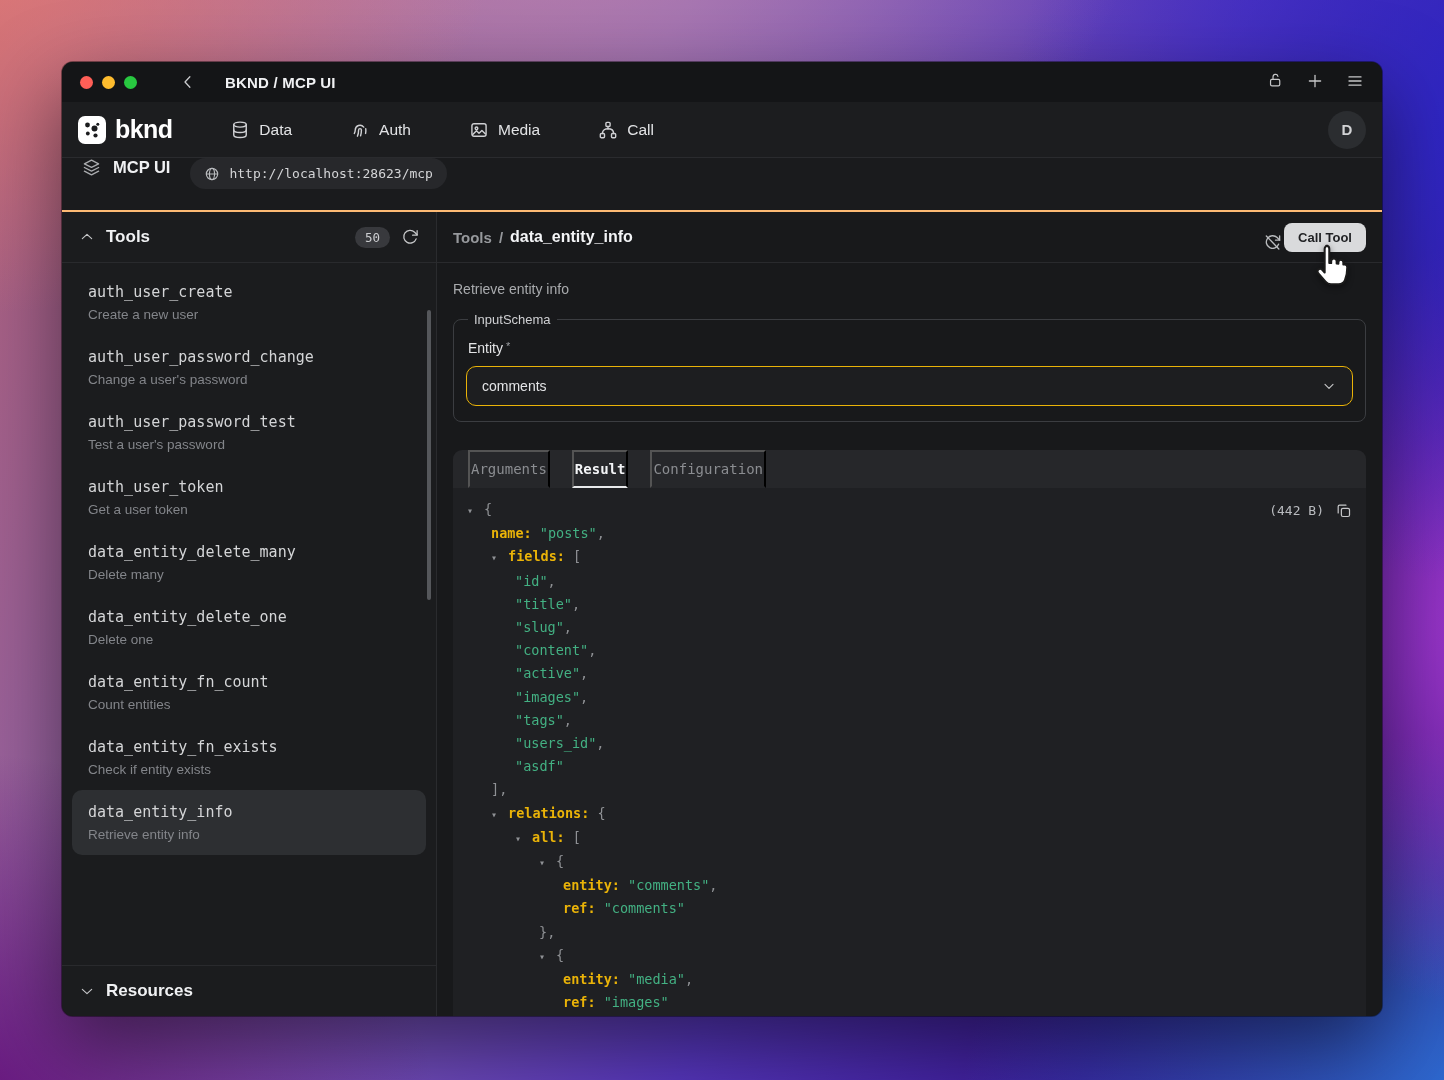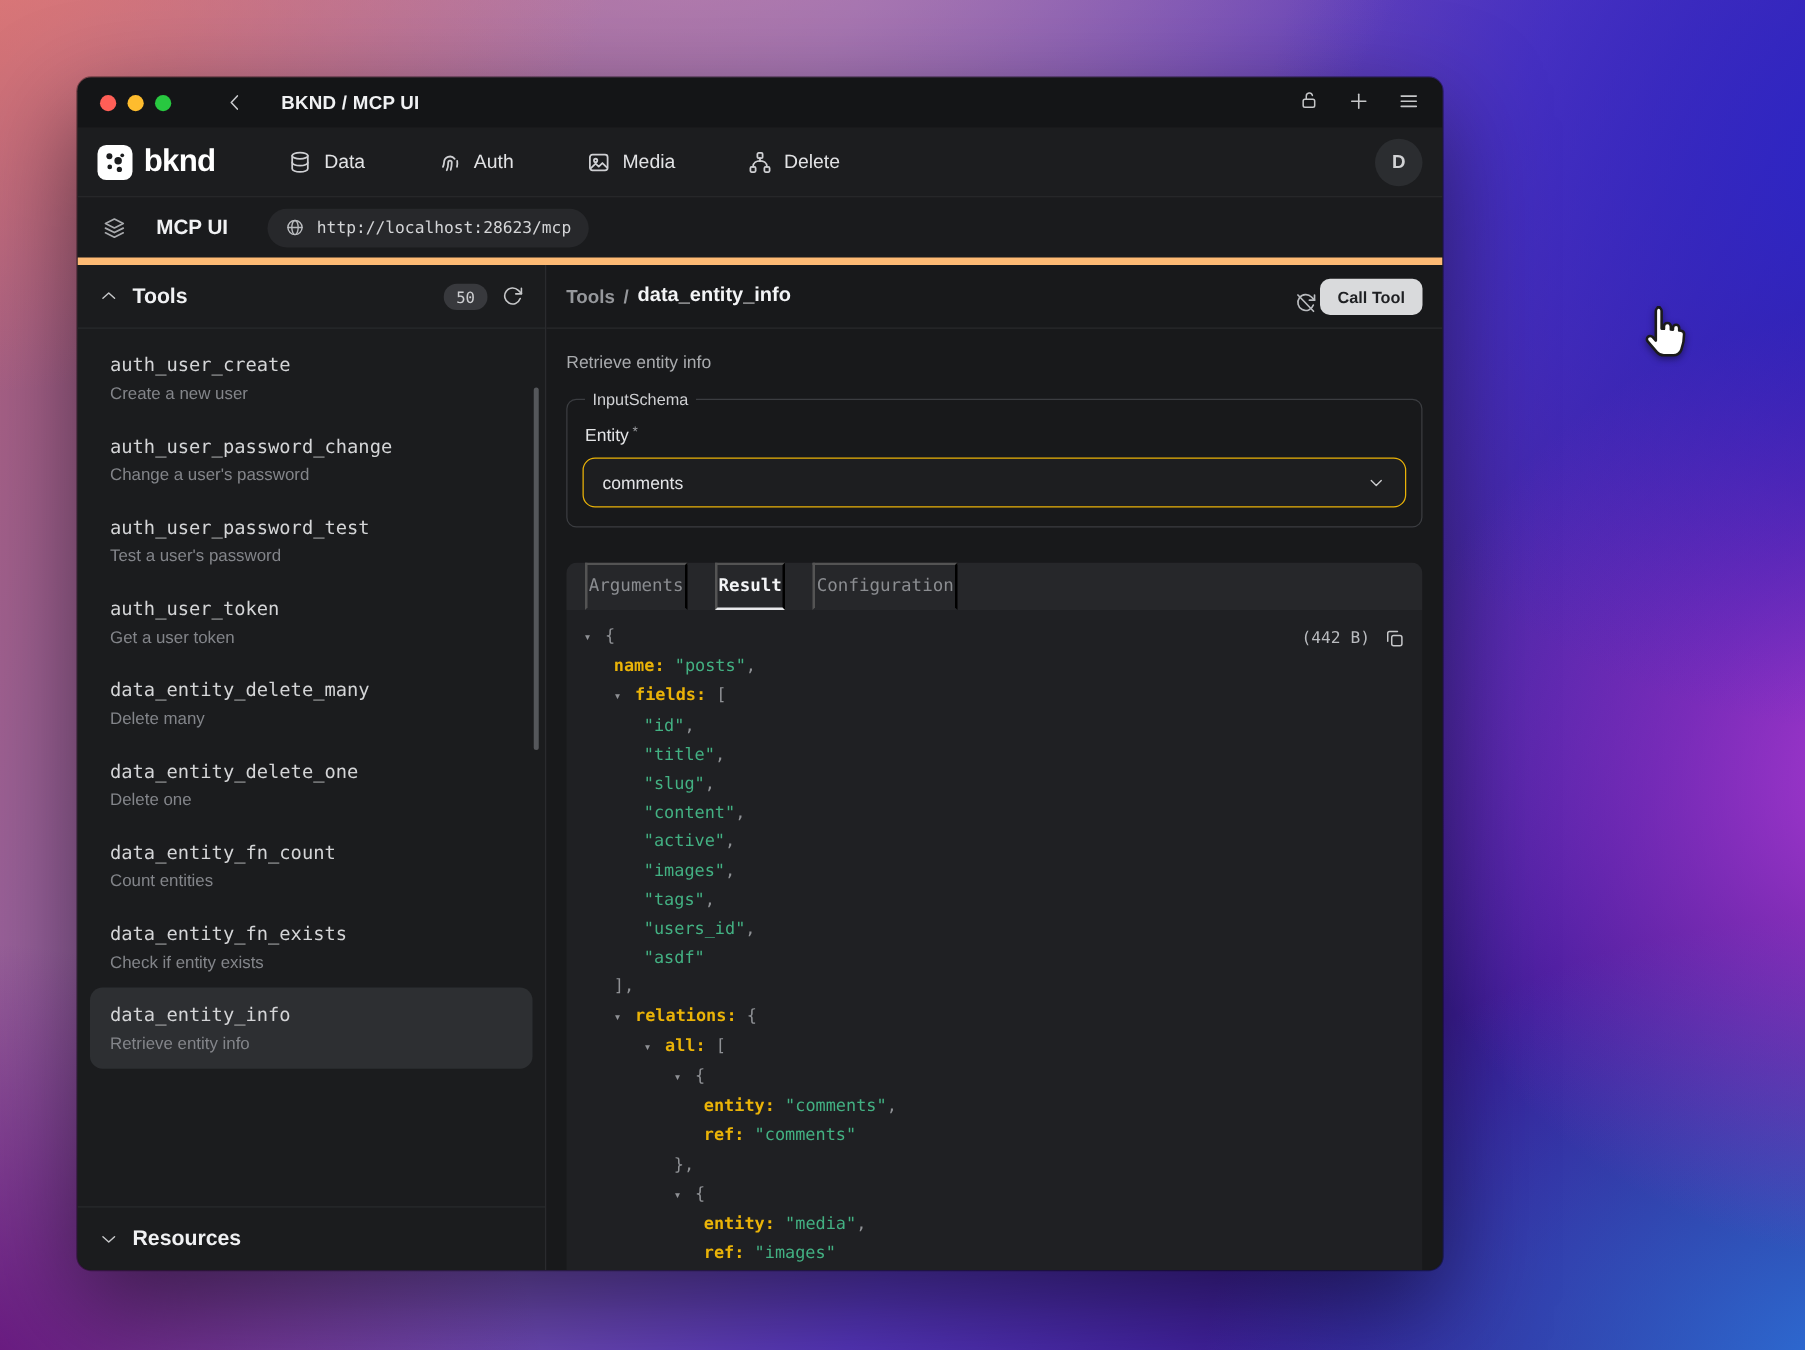--- a/index.html
+++ b/index.html
@@ -10,21 +10,21 @@
       radial-gradient(900px 650px at -4% -8%, rgba(231,125,118,.95), rgba(231,125,118,0) 62%),
       radial-gradient(1000px 700px at 38% -12%, rgba(196,138,176,.85), rgba(196,138,176,0) 60%),
       radial-gradient(820px 760px at 104% 12%, rgba(43,38,200,.95), rgba(43,38,200,0) 60%),
       radial-gradient(760px 700px at 106% 58%, rgba(186,62,222,.9), rgba(186,62,222,0) 55%),
       radial-gradient(900px 620px at 104% 102%, rgba(44,120,225,.95), rgba(44,120,225,0) 60%),
       radial-gradient(800px 600px at -4% 104%, rgba(96,10,120,.95), rgba(96,10,120,0) 62%),
       linear-gradient(118deg, #b06078 0%, #8a62b2 34%, #5636bd 62%, #3a1a96 82%, #32126e 100%);
     position: relative;
   }
   .window {
-    position:absolute; left:62px; top:62px; width:1092px; height:954px;
+    position:absolute; left:62px; top:62px; width:1320px; height:954px;
     background:#191a1c; border-radius:11px; overflow:hidden;
     box-shadow:0 30px 80px rgba(0,0,0,.5), 0 0 0 1px rgba(0,0,0,.4);
     display:flex; flex-direction:column; color:#e5e6e8; font-size:14px;
   }
   
   .titlebar { flex:0 0 40px; background:#141517; display:flex; align-items:center; padding:0 18px; }
   .traffic { display:flex; gap:9px; }
   .dot { width:13px; height:13px; border-radius:50%; }
   .back-btn { margin-left:42px; color:#c9cacd; display:flex; align-items:center; }
   .win-title { margin-left:28px; font-weight:700; font-size:15px; color:#f0f1f3; letter-spacing:.2px; }
@@ -32,21 +32,21 @@
   
   .appheader { flex:0 0 56px; background:#1c1d1f; border-bottom:1px solid #2a2b2e; display:flex; align-items:center; padding:0 16px; }
   .logo { display:flex; align-items:center; gap:9px; }
   .logo-mark { width:28px; height:28px; background:#fff; border-radius:7px; display:flex; align-items:center; justify-content:center; }
   .logo-text { font-size:25px; font-weight:800; letter-spacing:-.6px; color:#fff; }
   .nav { display:flex; margin-left:58px; gap:58px; }
   .nav-item { display:flex; align-items:center; gap:9px; font-size:15.5px; color:#e2e3e5; font-weight:500; cursor:default; }
   .nav-item .icon { color:#cfd0d3; display:flex; }
   .avatar { margin-left:auto; width:38px; height:38px; border-radius:50%; background:#2b2d30; display:flex; align-items:center; justify-content:center; font-size:15px; font-weight:600; color:#d2d3d5; }
   
-  .toolbar { flex:0 0 54px; background:#1a1b1d; border-bottom:6px solid #fdba74; display:flex; align-items:center; padding:0 20px; gap:24px; }
+  .toolbar { flex:0 0 54px; background:#1a1b1d; border-bottom:2px solid #fdba74; display:flex; padding:0 20px; gap:12px; }
   .toolbar .icon { color:#a9abae; display:flex; }
   .toolbar-title { font-size:16.5px; font-weight:700; color:#f0f1f3; margin-right:8px; }
   .url-pill { display:flex; align-items:center; gap:9px; background:#27282b; border-radius:16px; height:31px; padding:0 14px; color:#d4d5d7; font-family:"DejaVu Sans Mono", monospace; font-size:13px; }
   .url-pill .icon { color:#b9bbbe; display:flex; }
   
   .body { flex:1; display:flex; min-height:0; }
   .sidebar { flex:0 0 375px; width:375px; border-right:1px solid #2a2b2e; background:#1b1c1e; display:flex; flex-direction:column; position:relative; }
   .side-head { flex:0 0 51px; display:flex; align-items:center; gap:11px; padding:0 17px; border-bottom:1px solid #292a2d; }
   .side-head .icon, .side-foot .icon { color:#c6c7c9; display:flex; }
   .tools-label, .resources-label { font-size:17px; font-weight:700; color:#f0f1f3; }
@@ -174,21 +174,21 @@
           <span class="icon">
             <svg width="20" height="20" viewBox="0 0 24 24" fill="none" stroke="currentColor" stroke-width="1.7" stroke-linecap="round" stroke-linejoin="round">
               <rect x="9.5" y="2.8" width="5" height="5" rx="1.2"></rect>
               <rect x="2.8" y="16.2" width="5" height="5" rx="1.2"></rect>
               <rect x="16.2" y="16.2" width="5" height="5" rx="1.2"></rect>
               <path d="M12 7.8v2.7"></path>
               <path d="M12 10.5c-3.2 0-6.7 1.6-6.7 5.7"></path>
               <path d="M12 10.5c3.2 0 6.7 1.6 6.7 5.7"></path>
             </svg>
           </span>
-          <span>Delete</span>
+          <span>Call</span>
         </div>
       </div>
     <div class="avatar">D</div>
   </div>
 
   <div class="toolbar">
     <span class="icon icon-slot">
         <svg width="19" height="19" viewBox="0 0 24 24" fill="none" stroke="currentColor" stroke-width="1.7" stroke-linecap="round" stroke-linejoin="round">
           <path d="M12 2.8 21 7.3 12 11.8 3 7.3z"></path>
           <path d="M3 12l9 4.5 9-4.5"></path>

